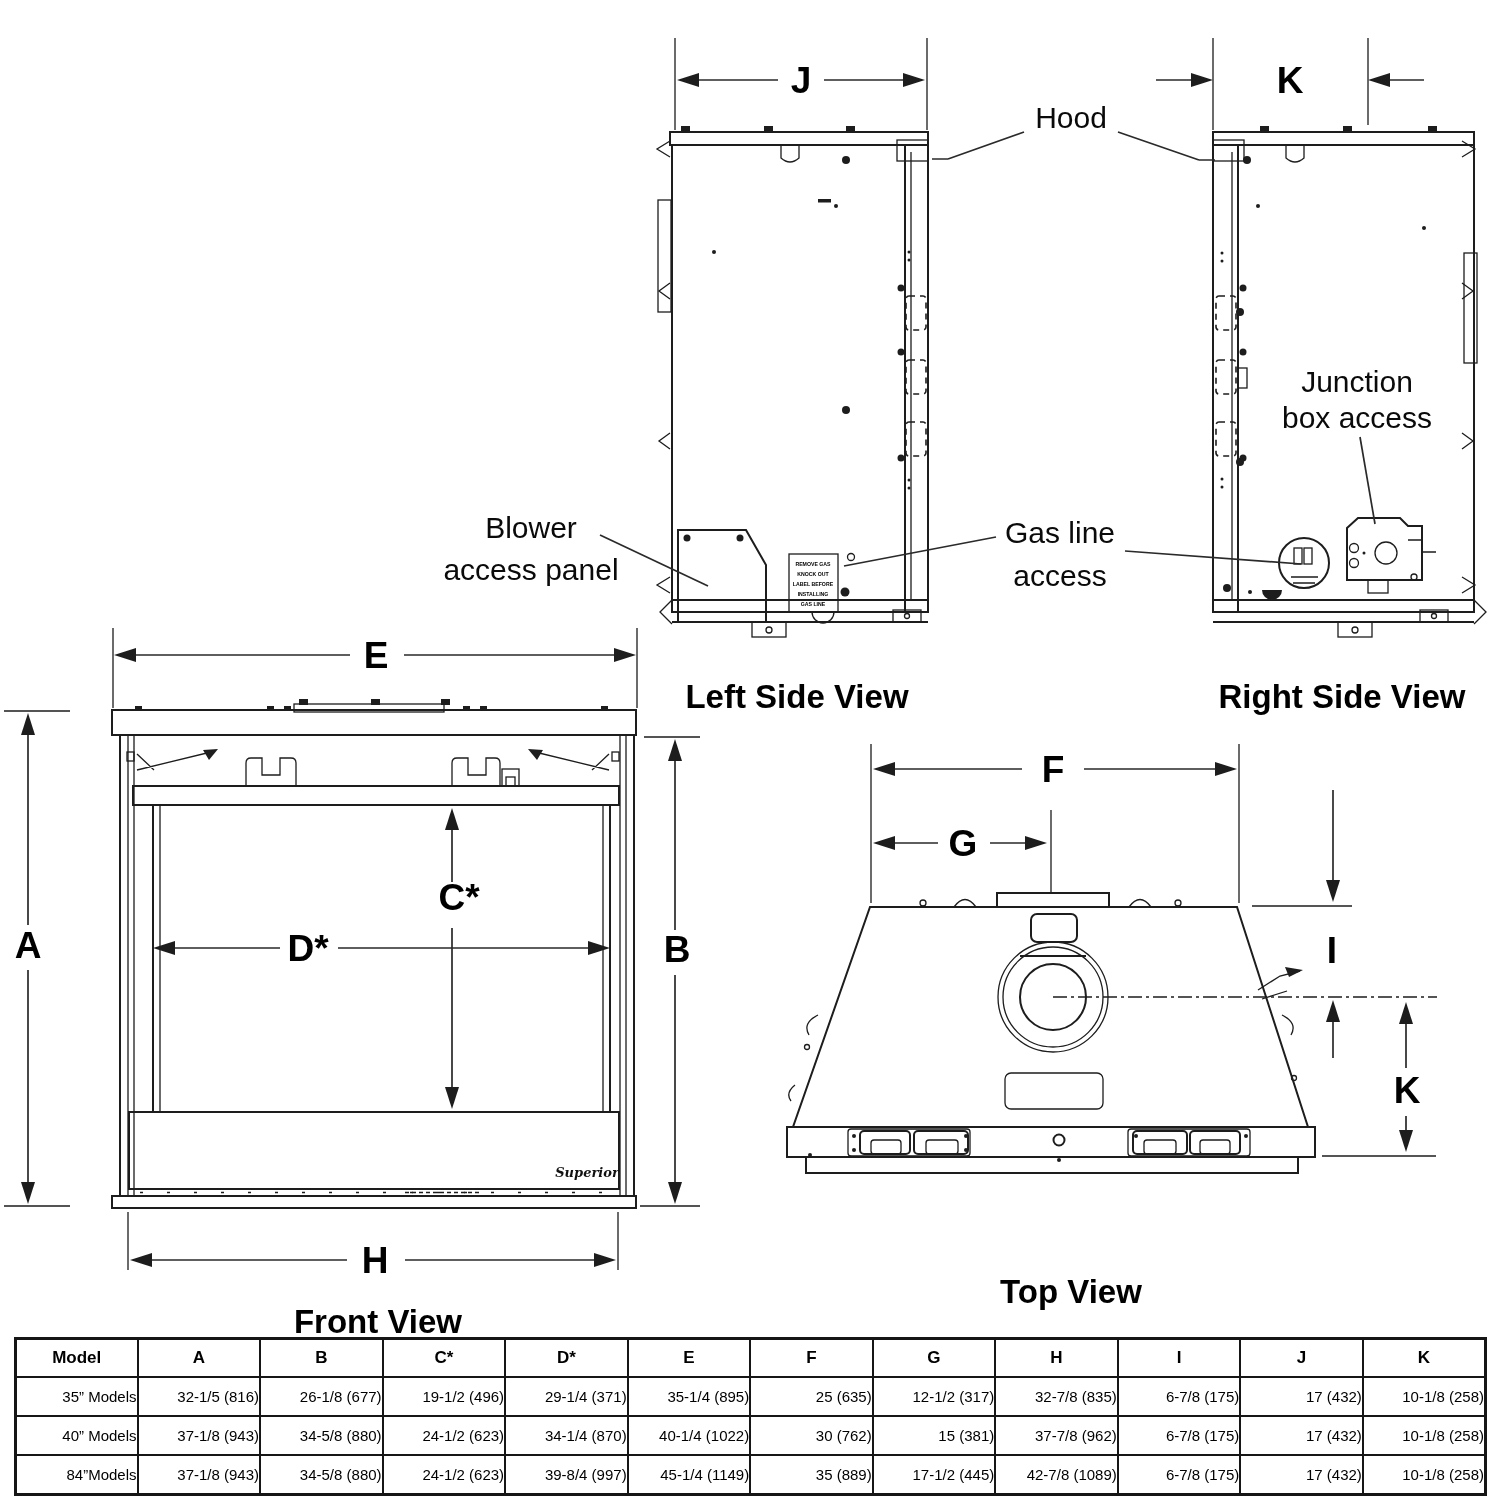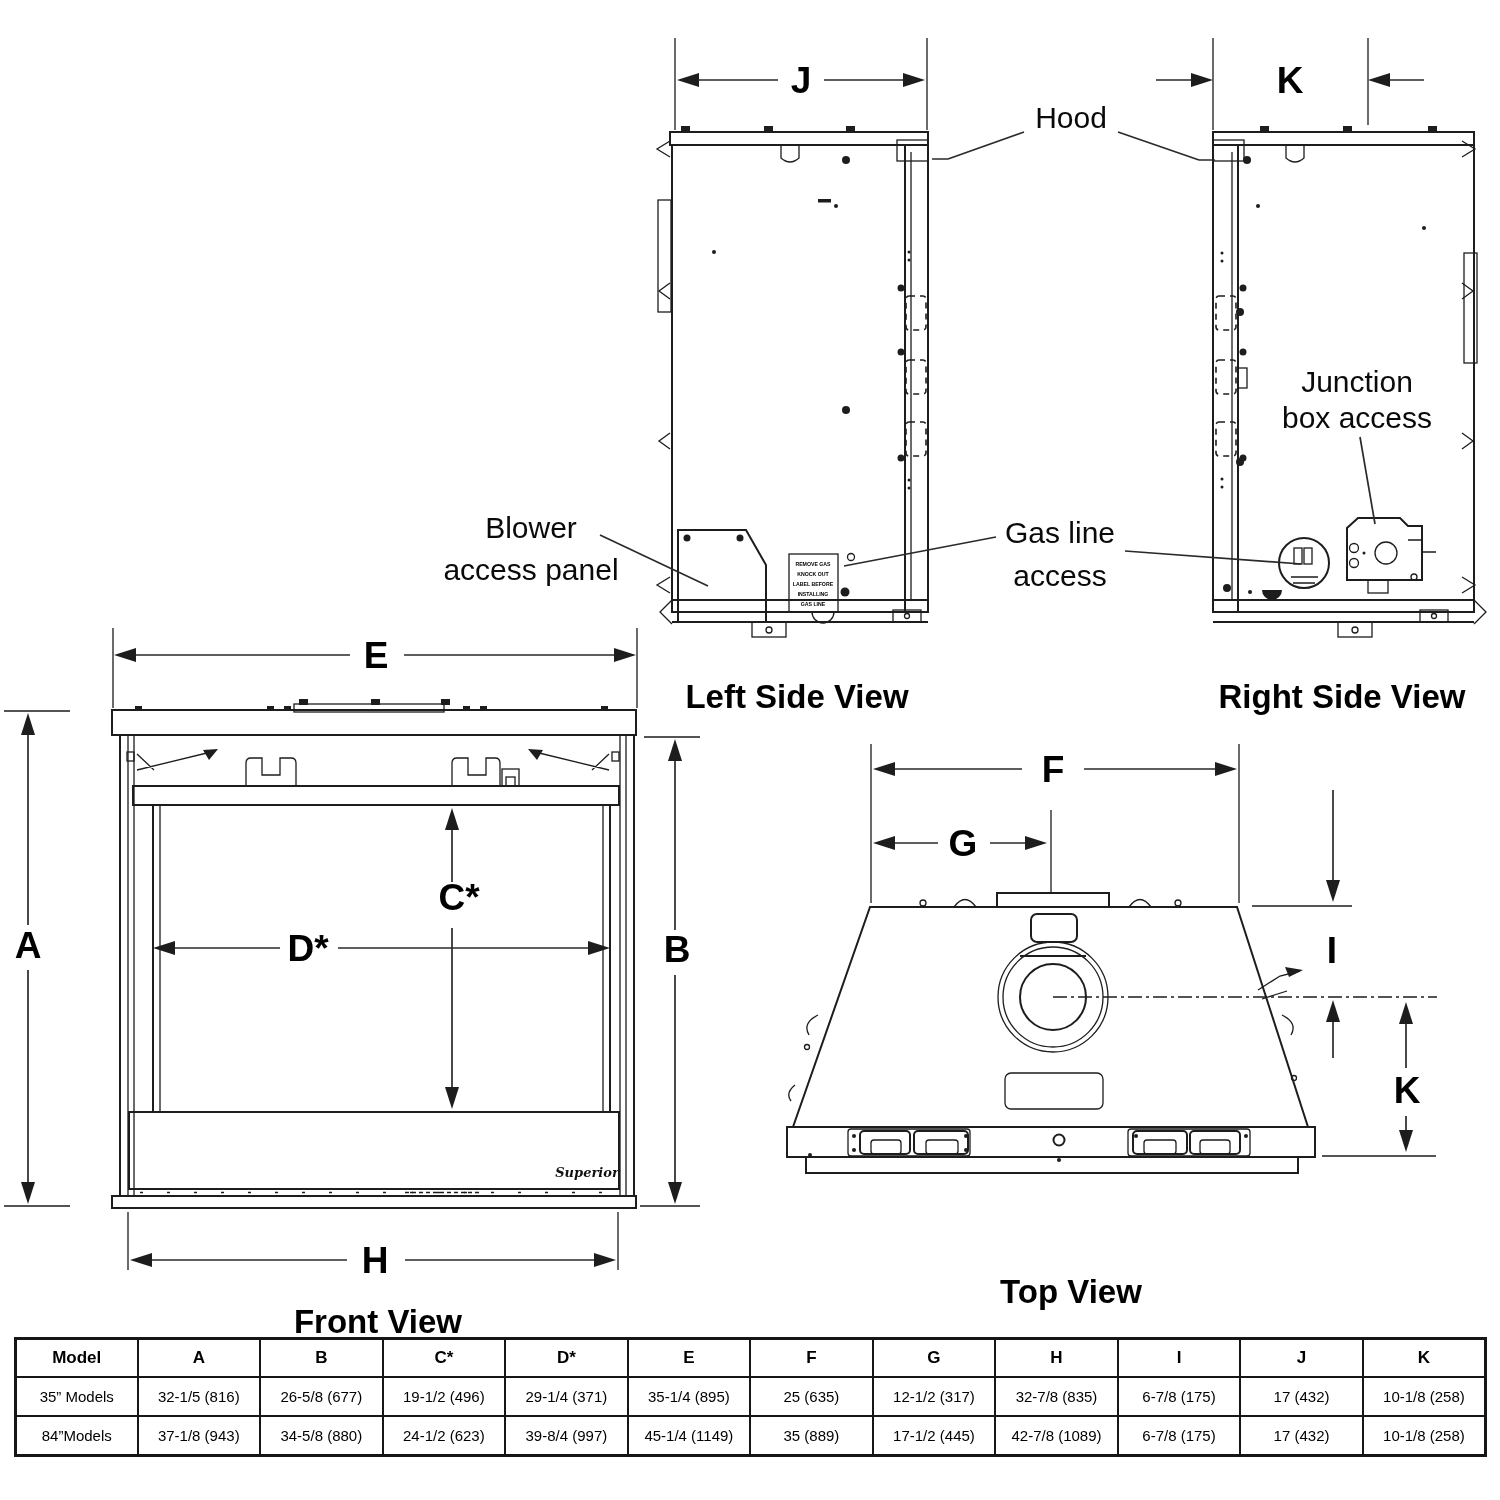--- a/index.html
+++ b/index.html
@@ -21,21 +21,21 @@
   .tiny{font-size:5.2px;text-anchor:middle;font-weight:700;}
   .logo{font-family:"DejaVu Serif",serif;font-style:italic;font-weight:700;
         font-size:13px;text-anchor:middle;fill:#111;}
   
   .dims{position:absolute;left:14px;top:1337px;width:1473px;
         border-collapse:collapse;table-layout:fixed;background:#fff;
         border:3px solid #161616;}
   .dims th,.dims td{border:2px solid #161616;text-align:center;
         vertical-align:middle;padding:0;overflow:hidden;white-space:nowrap;}
   .dims th{font-size:17px;font-weight:700;height:36px;}
-  .dims td{font-size:15px;height:37px;}
+  .dims td{font-size:15px;height:37px;text-align:right;}
   .dims col.c-model{width:122px;}
 </style>
 </head>
 <body>
 
 <div class="stage">
 
 <svg width="1500" height="1500" viewBox="0 0 1500 1500">
 
   <g>
@@ -398,27 +398,41 @@
         <th>H</th>
         <th>I</th>
         <th>J</th>
         <th>K</th>
       </tr>
     </thead>
     <tbody>
       <tr>
         <td>35” Models</td>
         <td>32-1/5 (816)</td>
-        <td>26-5/8 (677)</td>
+        <td>26-1/8 (677)</td>
         <td>19-1/2 (496)</td>
         <td>29-1/4 (371)</td>
         <td>35-1/4 (895)</td>
         <td>25 (635)</td>
         <td>12-1/2 (317)</td>
         <td>32-7/8 (835)</td>
+        <td>6-7/8 (175)</td>
+        <td>17 (432)</td>
+        <td>10-1/8 (258)</td>
+      </tr>
+      <tr>
+        <td>40” Models</td>
+        <td>37-1/8 (943)</td>
+        <td>34-5/8 (880)</td>
+        <td>24-1/2 (623)</td>
+        <td>34-1/4 (870)</td>
+        <td>40-1/4 (1022)</td>
+        <td>30 (762)</td>
+        <td>15 (381)</td>
+        <td>37-7/8 (962)</td>
         <td>6-7/8 (175)</td>
         <td>17 (432)</td>
         <td>10-1/8 (258)</td>
       </tr>
       <tr>
         <td>84”Models</td>
         <td>37-1/8 (943)</td>
         <td>34-5/8 (880)</td>
         <td>24-1/2 (623)</td>
         <td>39-8/4 (997)</td>

